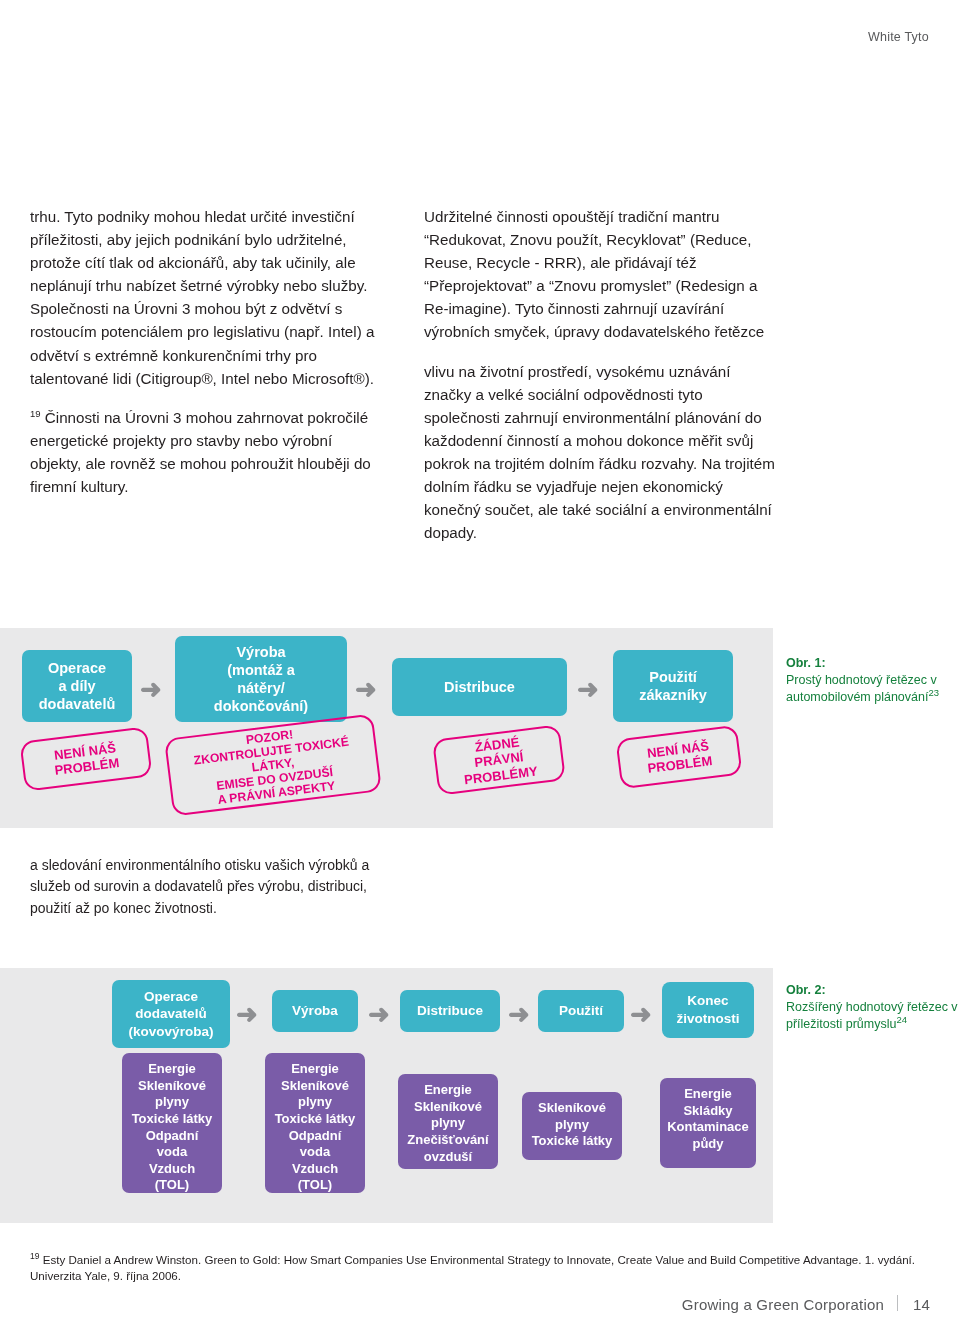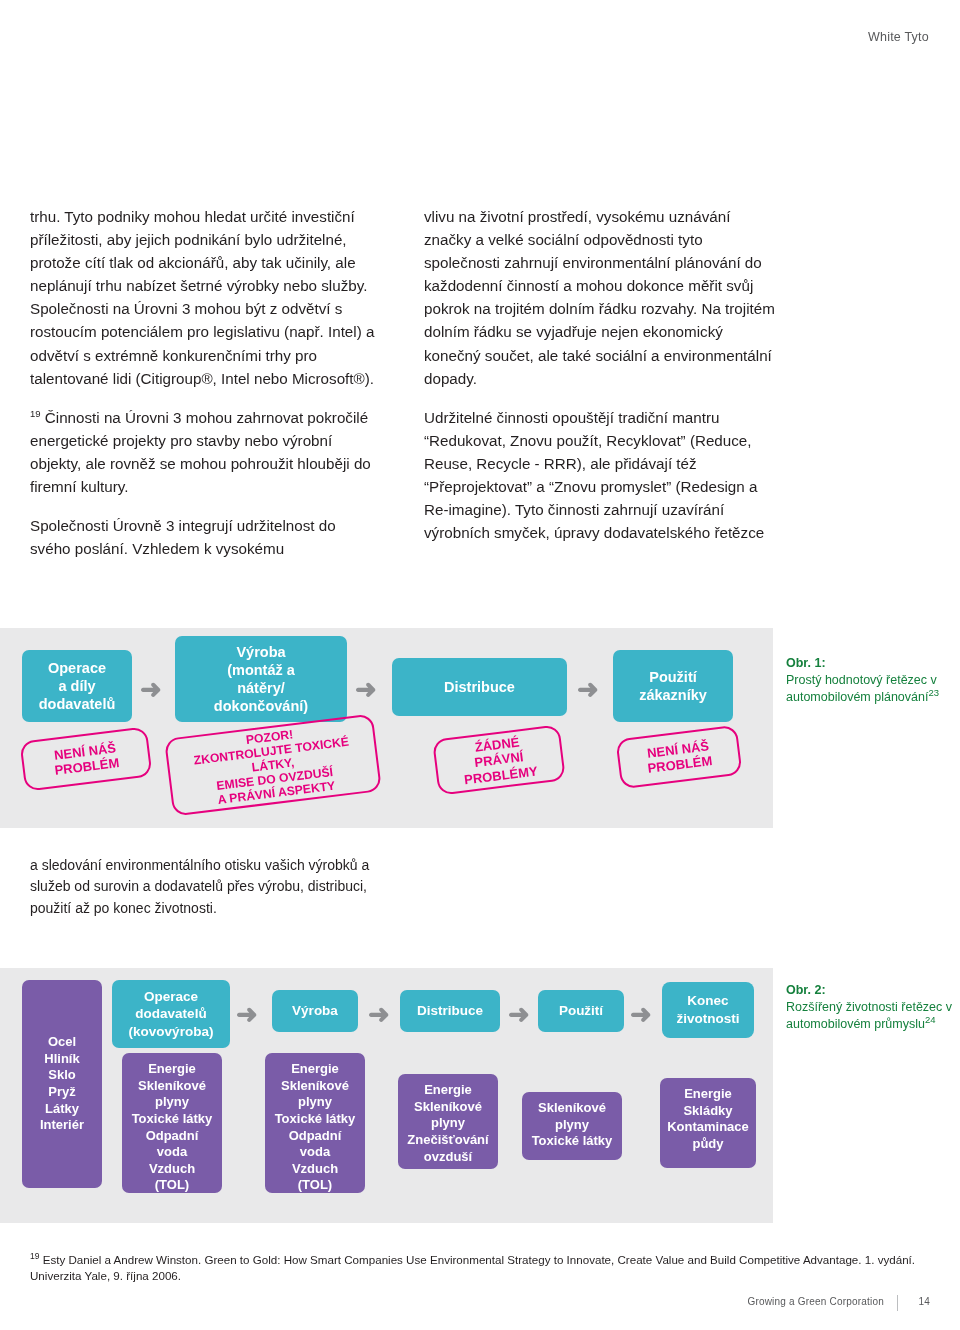--- a/index.html
+++ b/index.html
@@ -115,42 +115,41 @@
     font-size:11.6px;line-height:1.42;color:#231f20;
   }
   .footnote sup{font-size:8.5px;}
 
   .footer-rule{
     position:absolute;left:30px;top:1292px;width:900px;height:0;
     border-top:0px solid #d1d3d4;
   }
   .footer-text{
     position:absolute;right:30px;top:1296px;
-    font-size:10px;color:#58595b;letter-spacing:.2px;
+    font-size:15px;color:#58595b;letter-spacing:.2px;
   }
   .footer-bar{
     position:absolute;right:62px;top:1295px;width:1px;height:16px;background:#bcbec0;
   }
 </style>
 </head>
 <body>
 
 <div class="page">
 
   <div class="header-label">White Tyto</div>
 
   <div class="col left">
     <p>trhu. Tyto podniky mohou hledat určité investiční příležitosti, aby jejich podnikání bylo udržitelné, protože cítí tlak od akcionářů, aby tak učinily, ale neplánují trhu nabízet šetrné výrobky nebo služby. Společnosti na Úrovni 3 mohou být z odvětví s rostoucím potenciálem pro legislativu (např. Intel) a odvětví s extrémně konkurenčními trhy pro talentované lidi (Citigroup®, Intel nebo Microsoft®).</p>
     <p><sup>19</sup> <span>Činnosti na Úrovni 3 mohou zahrnovat pokročilé energetické projekty pro stavby nebo výrobní objekty, ale rovněž se mohou pohroužit hlouběji do firemní kultury.</span></p>
-    <p>Společnosti Úrovně 3 integrují udržitelnost do svého poslání. Vzhledem k vysokému</p>
   </div>
 
   <div class="col right">
+    <p>Udržitelné činnosti opouštějí tradiční mantru “Redukovat, Znovu použít, Recyklovat” (Reduce, Reuse, Recycle - RRR), ale přidávají též “Přeprojektovat” a “Znovu promyslet” (Redesign a Re-imagine). Tyto činnosti zahrnují uzavírání výrobních smyček, úpravy dodavatelského řetězce</p>
     <p>vlivu na životní prostředí, vysokému uznávání značky a velké sociální odpovědnosti tyto společnosti zahrnují environmentální plánování do každodenní činností a mohou dokonce měřit svůj pokrok na trojitém dolním řádku rozvahy. Na trojitém dolním řádku se vyjadřuje nejen ekonomický konečný součet, ale také sociální a environmentální dopady.</p>
-    <p>Udržitelné činnosti opouštějí tradiční mantru “Redukovat, Znovu použít, Recyklovat” (Reduce, Reuse, Recycle - RRR), ale přidávají též “Přeprojektovat” a “Znovu promyslet” (Redesign a Re-imagine). Tyto činnosti zahrnují uzavírání výrobních smyček, úpravy dodavatelského řetězce</p>
   </div>
 
   <div class="band1"></div>
   <div class="fig1-wrap">
 
     <div class="box" style="left:22px;top:22px;width:110px;height:72px;">
       <span style="white-space:pre-line;">Operace
 a díly
 dodavatelů</span>
     </div>
@@ -205,28 +204,20 @@
       <b>Obr. 1:</b><br>
       <span>Prostý hodnotový řetězec v automobilovém plánování</span><sup>23</sup>
     </div>
   </div>
 
   <div class="mid-text">a sledování environmentálního otisku vašich výrobků a služeb od surovin a dodavatelů přes výrobu, distribuci, použití až po konec životnosti.</div>
 
   <div class="band2"></div>
   <div class="fig2-wrap">
 
-    <div class="purple tall" style="left:22px;top:12px;width:80px;height:208px;font-size:13px;">
-      <span style="white-space:pre-line;">Ocel
-Hliník
-Sklo
-Pryž
-Látky
-Interiér</span>
-    </div>
 
     <div class="box2" style="left:112px;top:12px;width:118px;height:68px;">
       <span style="white-space:pre-line;">Operace
 dodavatelů
 (kovovýroba)</span>
     </div>
     <div class="purple" style="left:122px;top:85px;width:100px;height:140px;">
       <span style="white-space:pre-line;">Energie
 Skleníkové
 plyny
@@ -285,21 +276,21 @@
     </div>
     <div class="purple" style="left:660px;top:110px;width:96px;height:90px;">
       <span style="white-space:pre-line;">Energie
 Skládky
 Kontaminace
 půdy</span>
     </div>
 
     <div class="fig-caption" style="left:786px;top:14px;width:172px;">
       <b>Obr. 2:</b><br>
-      <span>Rozšířený životnosti řetězec v automobilovém průmyslu</span><sup>24</sup>
+      <span>Rozšířený hodnotový řetězec v příležitosti průmyslu</span><sup>24</sup>
     </div>
   </div>
 
   <div class="footnote">
     <sup>19</sup><span> Esty Daniel a Andrew Winston. Green to Gold: How Smart Companies Use Environmental Strategy to Innovate, Create Value and Build Competitive Advantage. 1. vydání. Univerzita Yale, 9. října 2006.</span>
   </div>
 
   <div class="footer-rule"></div>
   <div class="footer-bar"></div>
   <div class="footer-text" style="right:30px;">14</div>

